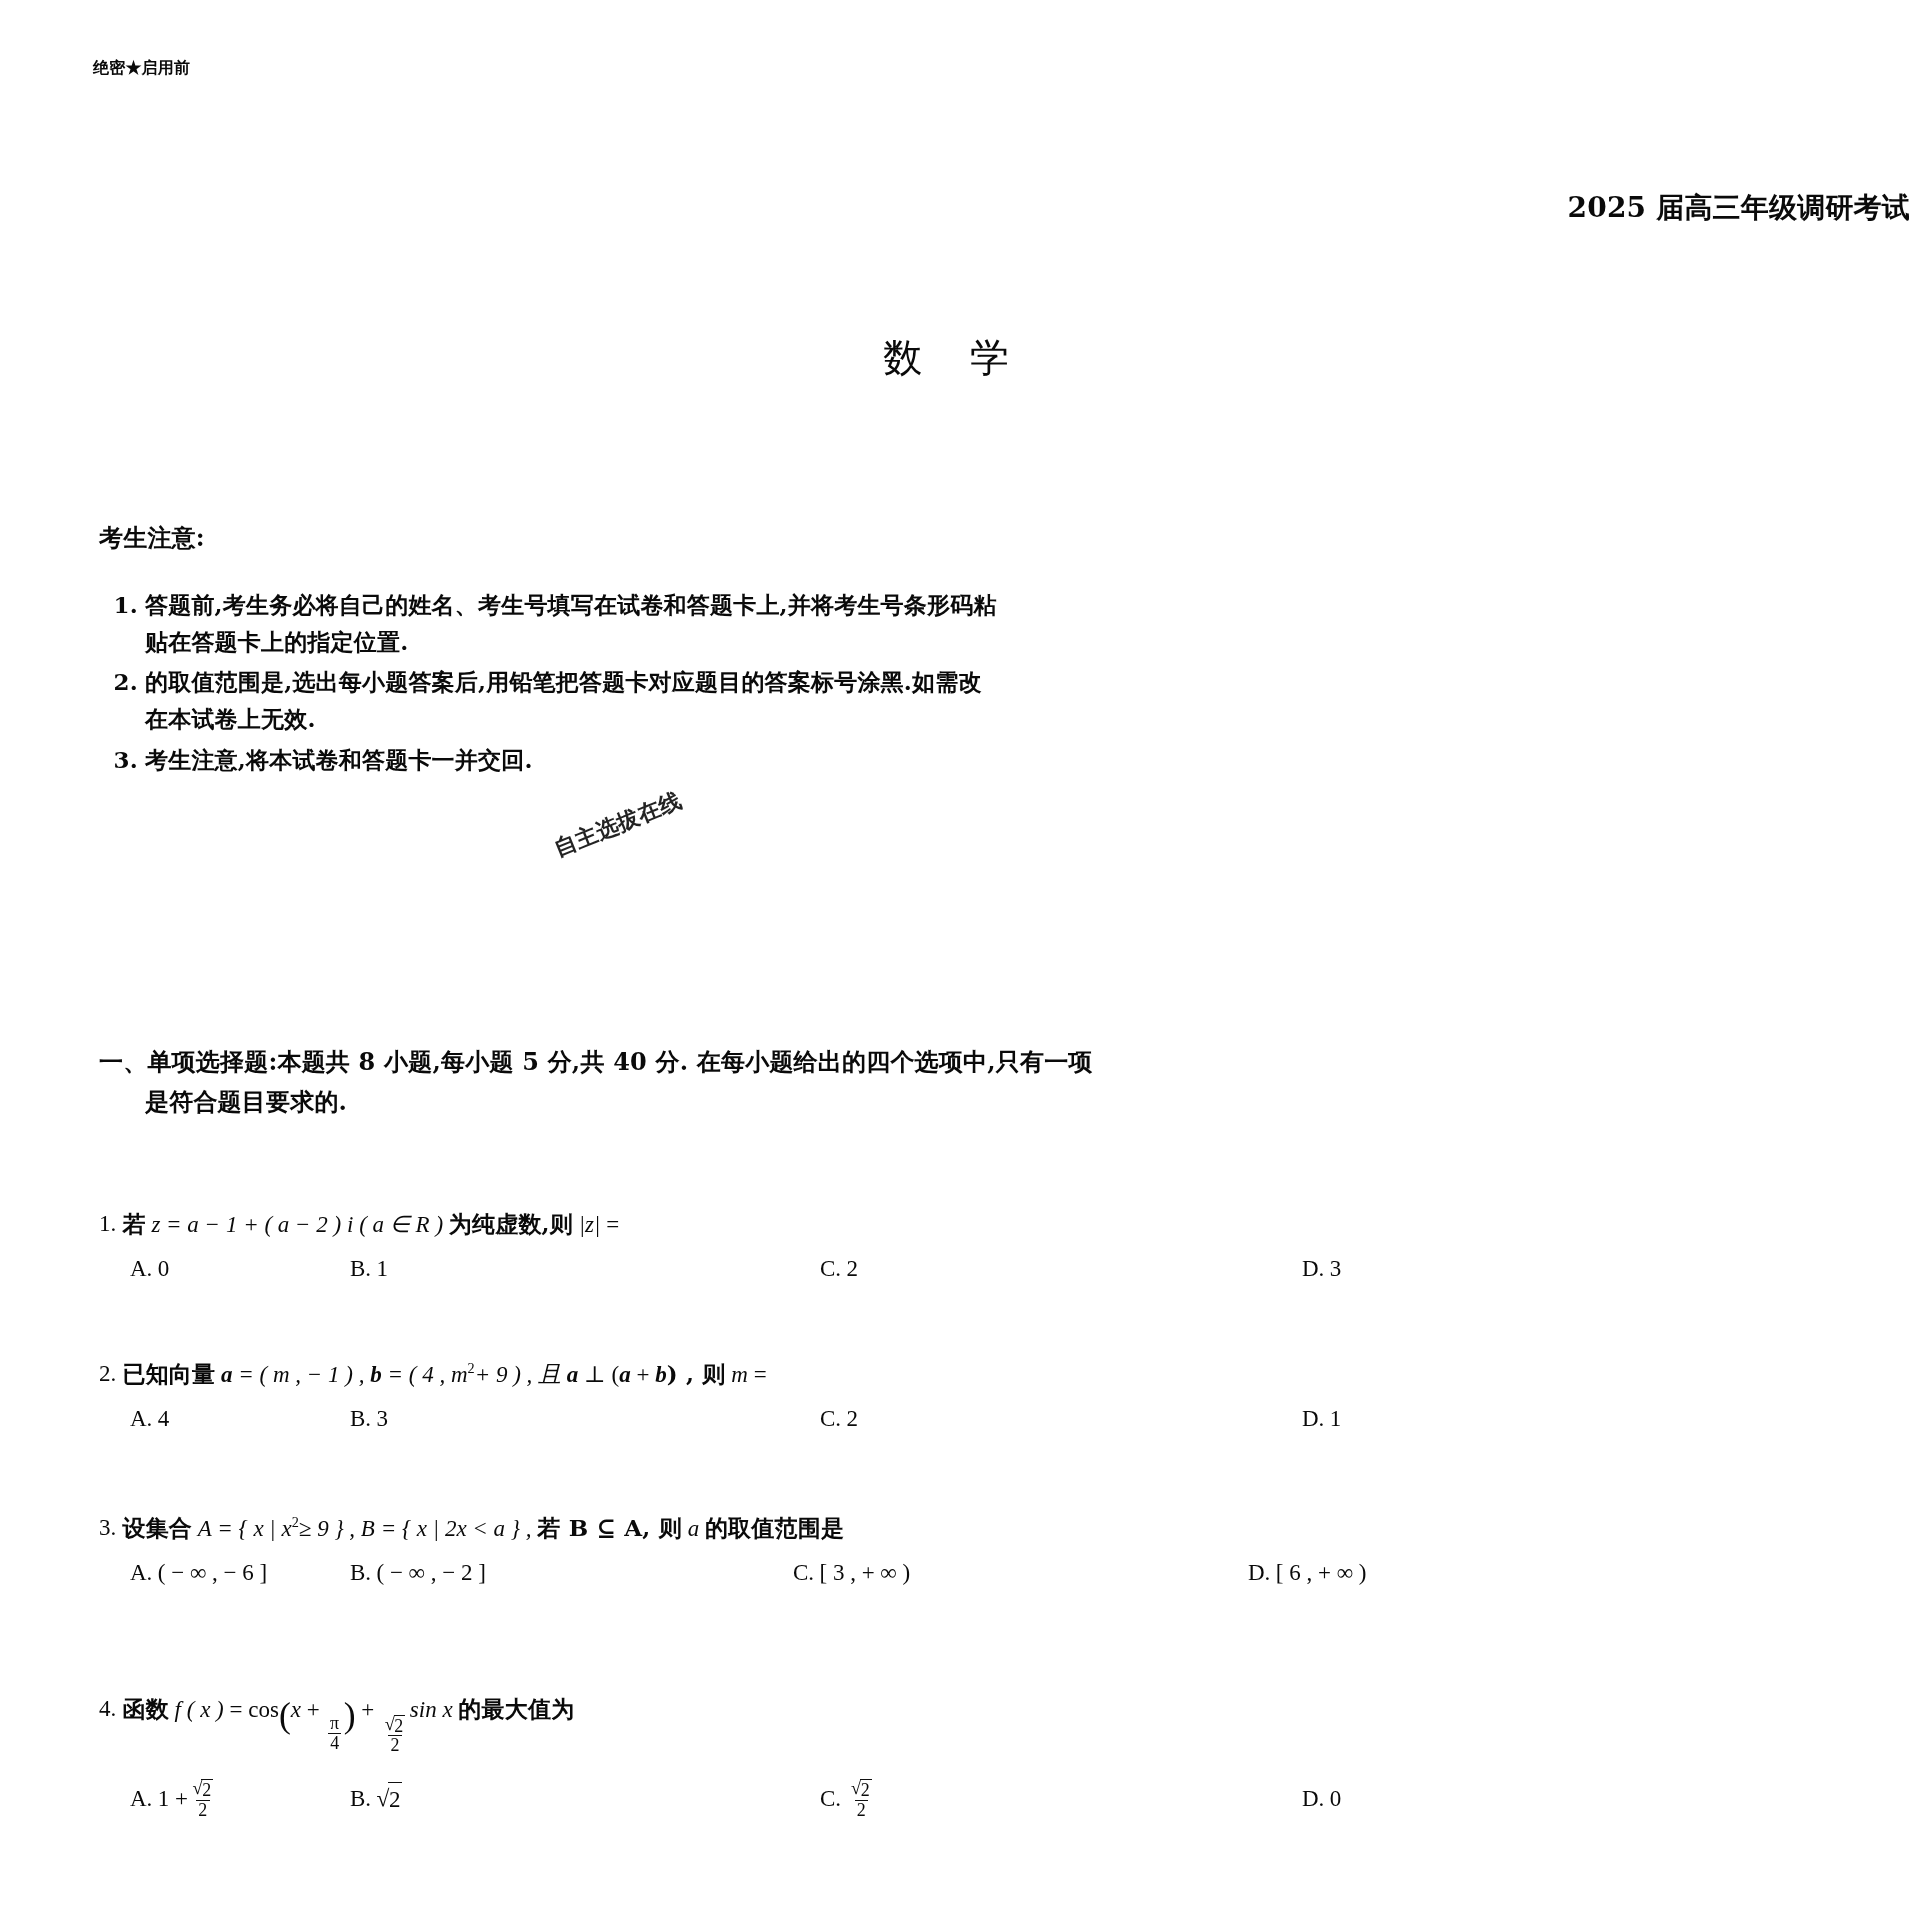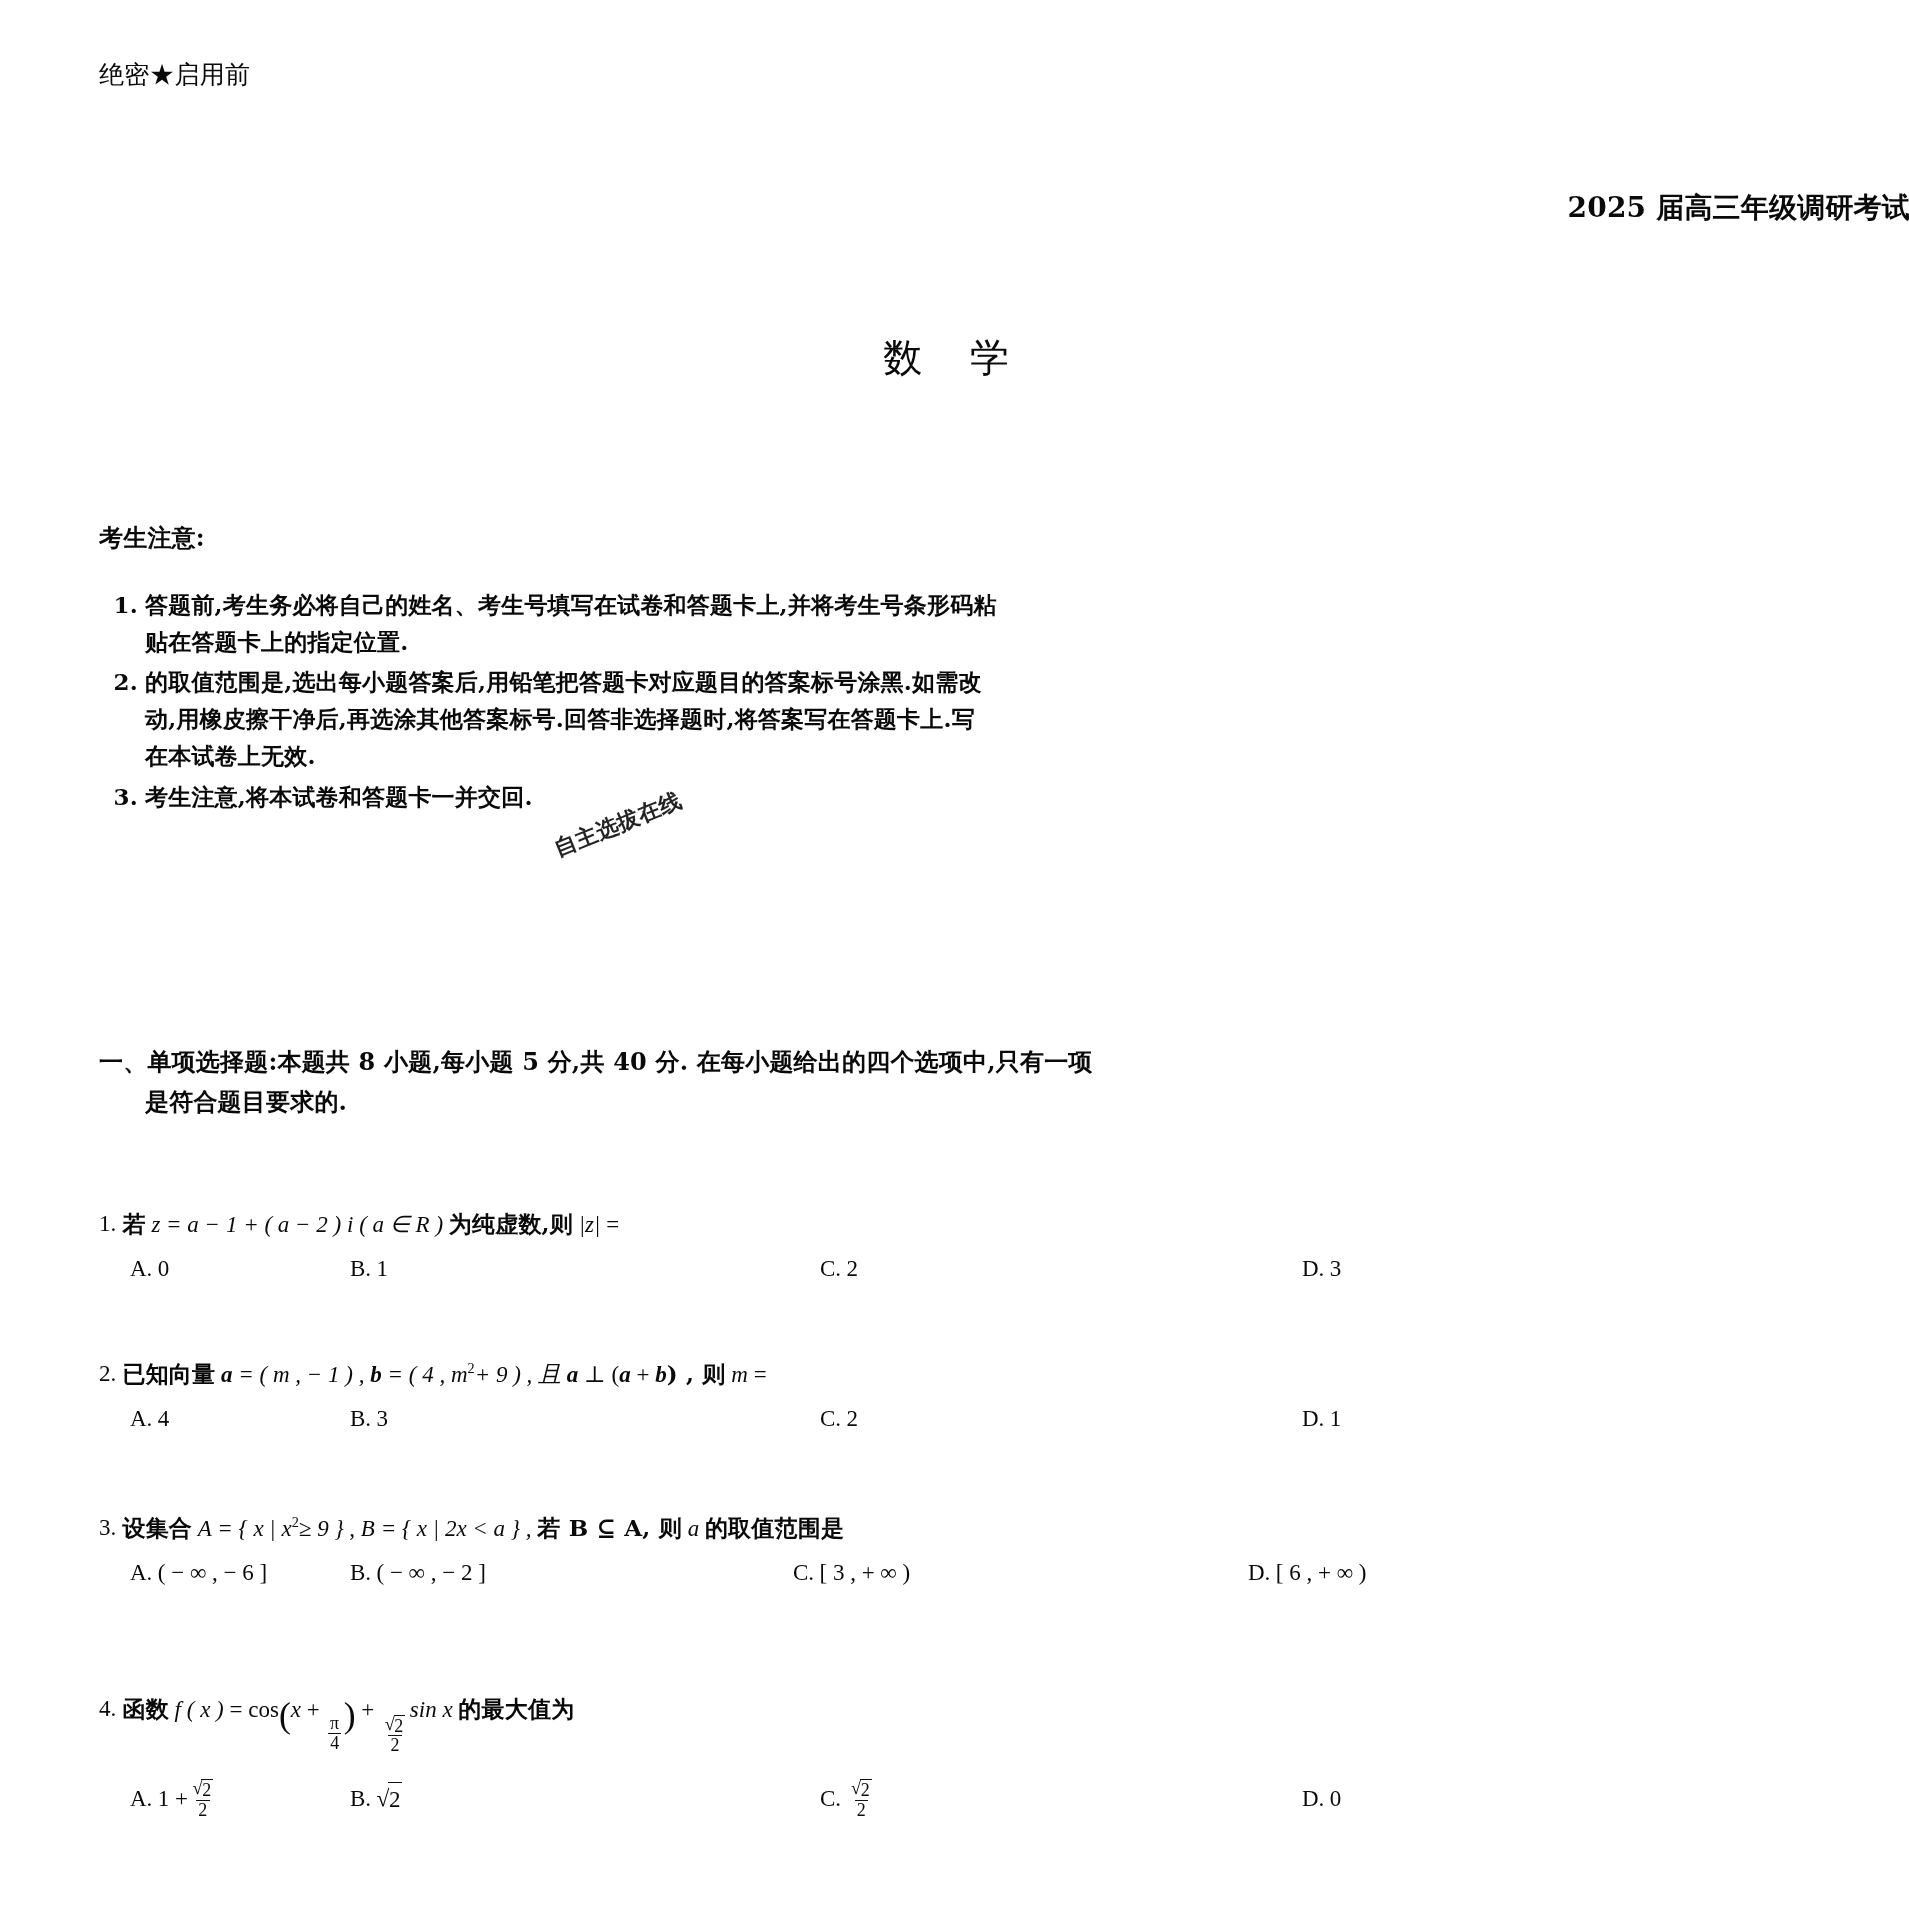--- a/index.html
+++ b/index.html
@@ -14,22 +14,22 @@
   .page { position:relative; width:1910px; height:2700px; padding:0; box-sizing:border-box; }
 
   
   .cn { font-family:"DejaVu Serif","Liberation Serif",serif; font-weight:700; letter-spacing:0.2px; }
   .mathi { font-style:italic; font-family:"Liberation Serif",serif; }
   .mathb { font-style:italic; font-weight:bold; font-family:"Liberation Serif",serif; }
   .up { font-style:normal; }
 
   
   .secret {
-    position:absolute; left:99px; top:58px;
-    font-size:25px; font-weight:400;
+    position:absolute; left:93px; top:58px;
+    font-size:16px; font-weight:700;
   }
 
   
   .exam-title {
     position:absolute; left:0; right:0; top:189px;
     text-align:right; font-size:28px; font-weight:700;
   }
   .subject-title {
     position:absolute; left:0; right:0; top:331px;
     text-align:center; font-size:39px; font-weight:400; letter-spacing:17.7px;
@@ -107,21 +107,20 @@
       <div class="body cn">
         <p>答题前,考生务必将自己的姓名、考生号填写在试卷和答题卡上,并将考生号条形码粘</p>
         <p>贴在答题卡上的指定位置.</p>
       </div>
     </div>
 
     <div class="note">
       <div class="num cn">2.</div>
       <div class="body cn">
         <p>的取值范围是,选出每小题答案后,用铅笔把答题卡对应题目的答案标号涂黑.如需改</p>
-        <p>动,用橡皮擦干净后,再选涂其他答案标号.回答非选择题时,将答案写在答题卡上.写</p>
         <p>在本试卷上无效.</p>
       </div>
     </div>
 
     <div class="note" style="margin-top:3.9px;">
       <div class="num cn">3.</div>
       <div class="body cn">
         <p>考生注意,将本试卷和答题卡一并交回.</p>
       </div>
     </div>

